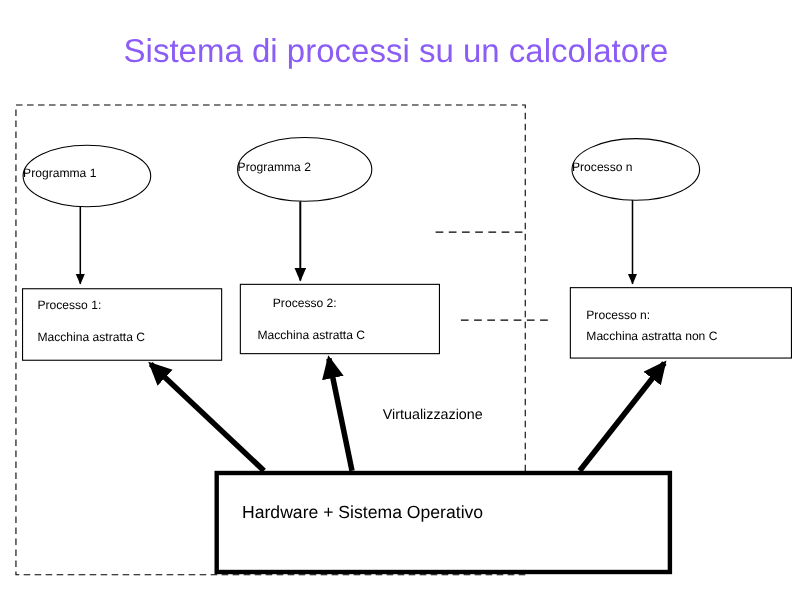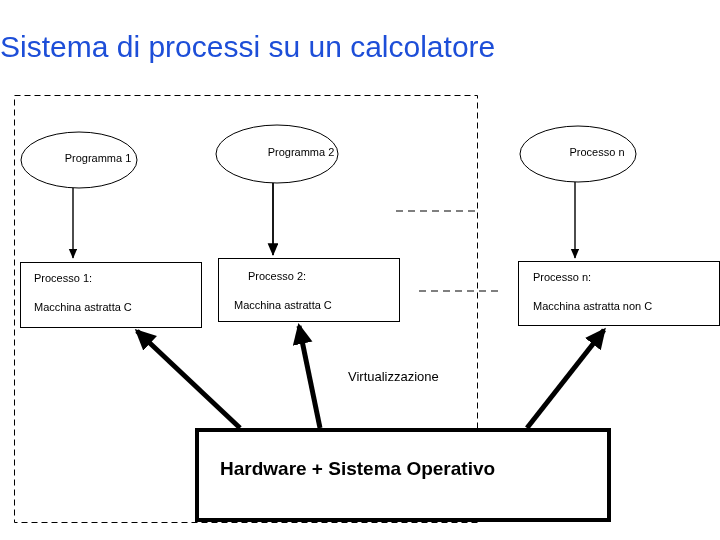--- a/index.html
+++ b/index.html
@@ -14,53 +14,53 @@
     background: #ffffff;
     overflow: hidden;
     font-family: "Liberation Sans", sans-serif;
     color: #000000;
   }
   #title {
     position: absolute;
     left: 0;
     top: 30px;
     width: 720px;
+    text-align: center;
     font-size: 30px;
     font-weight: normal;
     letter-spacing: 0px;
-    color: #1d4ed8;
+    color: #8b5cf6;
   }
   #svg-layer {
     position: absolute;
     left: 0;
     top: 0;
     width: 720px;
     height: 540px;
   }
   .node-label {
     position: absolute;
     font-size: 11px;
     color: #000000;
     white-space: nowrap;
     line-height: 1.0;
   }
   .ellipse-label {
-    text-align: center;
-    padding-left: 19px;
+    text-align: left;
   }
   .box-line {
     position: absolute;
     font-size: 11px;
     white-space: nowrap;
     color: #000000;
   }
   #hw-label {
     position: absolute;
-    font-size: 19px;
-    font-weight: bold;
+    font-size: 16px;
+    font-weight: normal;
     color: #000000;
     white-space: nowrap;
   }
   #virt-label {
     position: absolute;
     font-size: 13px;
     color: #000000;
     white-space: nowrap;
   }
 </style>
@@ -110,20 +110,20 @@
   <div class="node-label ellipse-label" style="left:21px; top:153px; width:116px;">Programma 1</div>
   <div class="node-label ellipse-label" style="left:216px; top:147px; width:132px;">Programma 2</div>
   <div class="node-label ellipse-label" style="left:520px; top:147px; width:116px;">Processo n</div>
 
   <div class="box-line" style="left:34px; top:272px;">Processo 1:</div>
   <div class="box-line" style="left:34px; top:301px;">Macchina astratta C</div>
 
   <div class="box-line" style="left:234px; top:270px;padding-left:14px;">Processo 2:</div>
   <div class="box-line" style="left:234px; top:299px;">Macchina astratta C</div>
 
-  <div class="box-line" style="left:533px; top:271px;">Processo n:</div>
+  <div class="box-line" style="left:533px; top:281px;">Processo n:</div>
   <div class="box-line" style="left:533px; top:300px;">Macchina astratta non C</div>
 
   <div id="virt-label" style="left:348px; top:369px;">Virtualizzazione</div>
 
   <div id="hw-label" style="left:220px; top:458px;">Hardware + Sistema Operativo</div>
 
 </div>
 
 </body></html>

